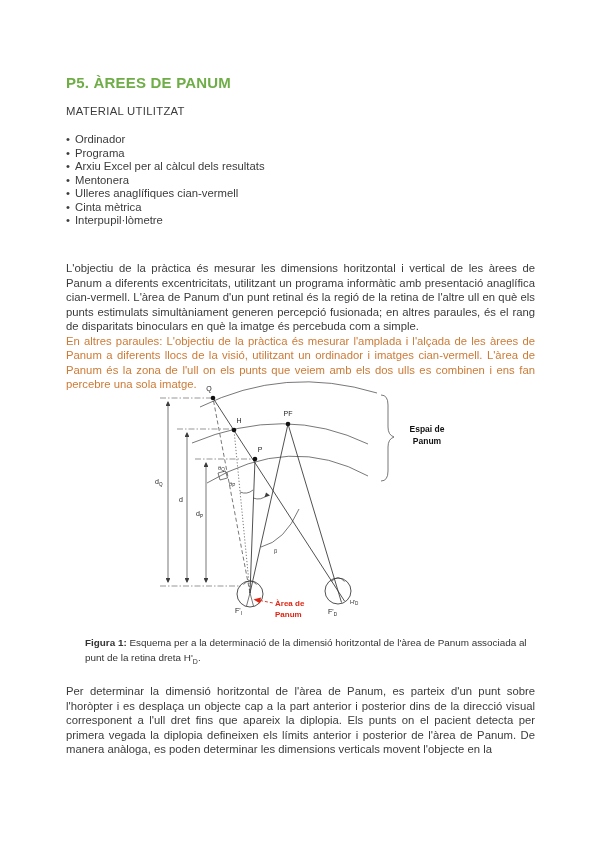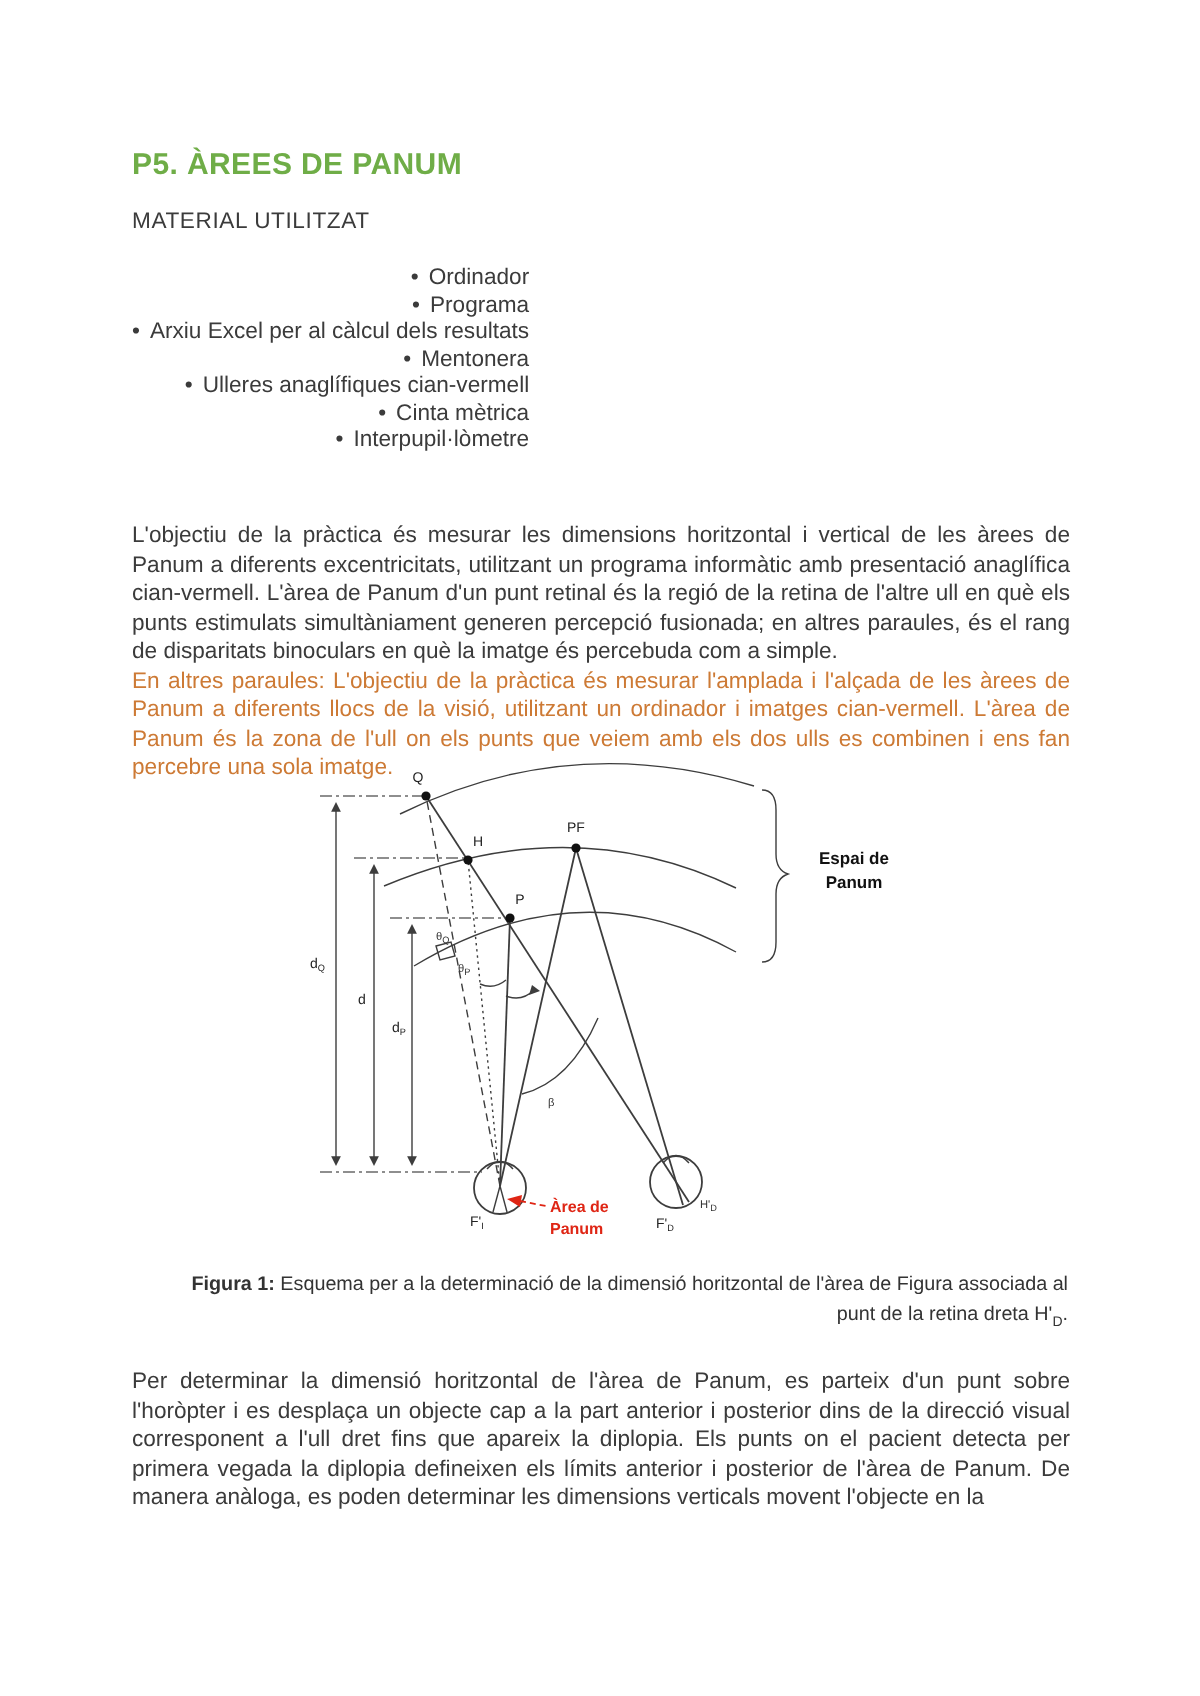--- a/index.html
+++ b/index.html
@@ -1,18 +1,18 @@
 <!DOCTYPE html>
 <html><head>
 <meta charset="utf-8">
 <style>
   html,body{margin:0;padding:0;}
   body{width:600px;height:848px;background:#ffffff;position:relative;
        font-family:"Liberation Sans", sans-serif;color:#3b3b3b;}
-  .abs{position:absolute;text-align:right;}
+  .abs{position:absolute;}
   #page-title{left:66px;top:74px;font-size:15px;font-weight:bold;color:#6fad47;letter-spacing:.2px;}
   #mat-heading{left:66px;top:105px;font-size:11.3px;letter-spacing:.3px;}
   #materials{left:66px;top:133px;font-size:11.3px;line-height:13.5px;}
   .bullet-row .bullet{margin-right:5px;}
   #para1{left:66px;top:228px;width:469px;font-size:11.3px;line-height:14.55px;text-align:justify;margin-top:33px;}
   #para1 .seg{display:block;}
   .orange{color:#cd7a35;}
   #figure-wrap{left:115px;top:371px;width:420px;height:262px;}
   #caption{left:85px;top:636px;width:449px;font-size:9.9px;line-height:14.5px;color:#333;}
   #caption b{font-weight:bold;}
@@ -120,16 +120,16 @@
   <text class="sm" x="235" y="233"><tspan>H'</tspan><tspan class="subs" dy="1.3">D</tspan></text>
 
   <line class="redln" x1="145" y1="229.5" x2="158" y2="232" stroke-dasharray="3,2"></line>
   <polygon class="redfill" points="138.5,228.5 146,226.5 145,232.5"></polygon>
   <text class="redtx" x="160" y="235">Àrea de</text>
   <text class="redtx" x="160" y="246">Panum</text>
 </svg>
 </div>
 
 <div class="abs" id="caption">
-  <b>Figura 1:</b><span> Esquema per a la determinació de la dimensió horitzontal de l'àrea de Figura associada al punt de la retina dreta H'</span><sub>D</sub><span>.</span>
+  <b>Figura 1:</b><span> Esquema per a la determinació de la dimensió horitzontal de l'àrea de Panum associada al punt de la retina dreta H'</span><sub>D</sub><span>.</span>
 </div>
 
 <div class="abs" id="para2">Per determinar la dimensió horitzontal de l'àrea de Panum, es parteix d'un punt sobre l'horòpter i es desplaça un objecte cap a la part anterior i posterior dins de la direcció visual corresponent a l'ull dret fins que apareix la diplopia. Els punts on el pacient detecta per primera vegada la diplopia defineixen els límits anterior i posterior de l'àrea de Panum. De manera anàloga, es poden determinar les dimensions verticals movent l'objecte en la</div>
 
 </body></html>

